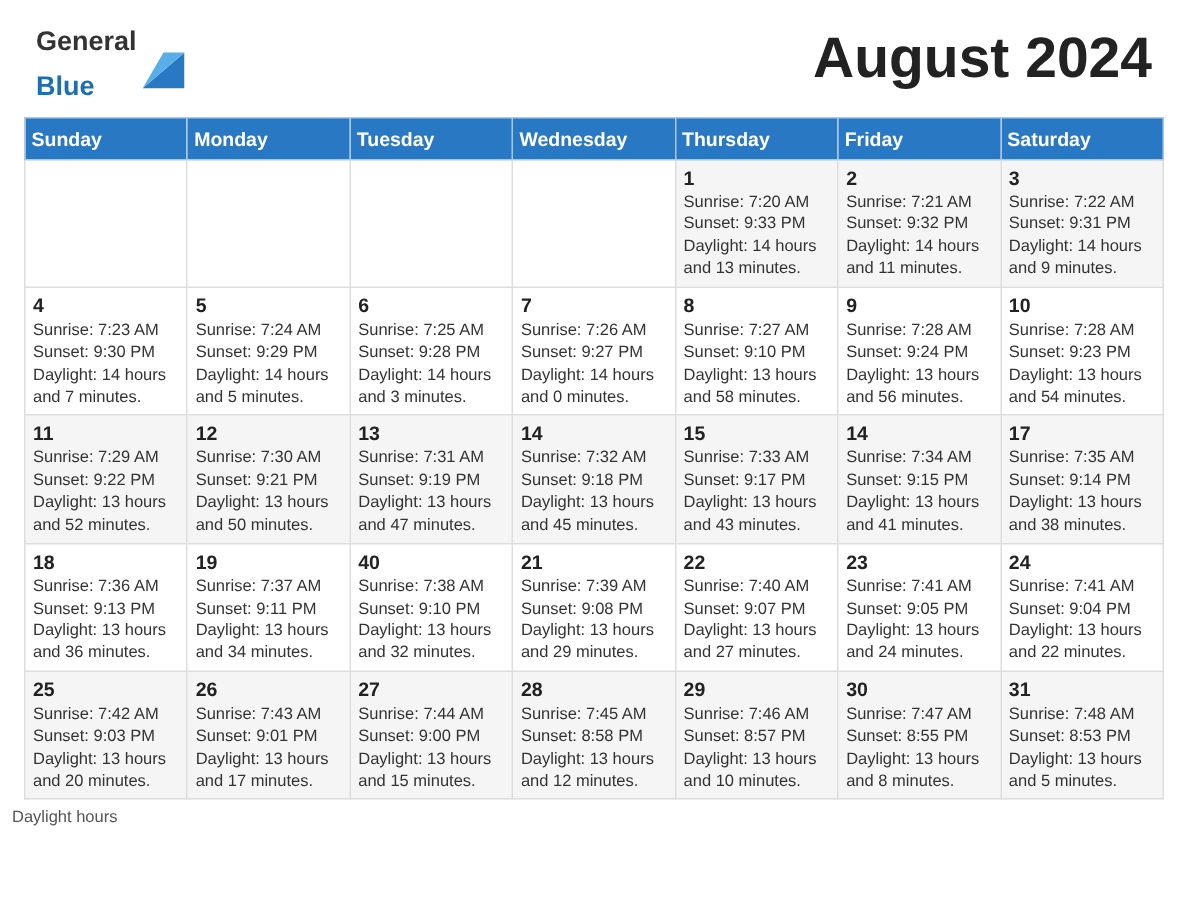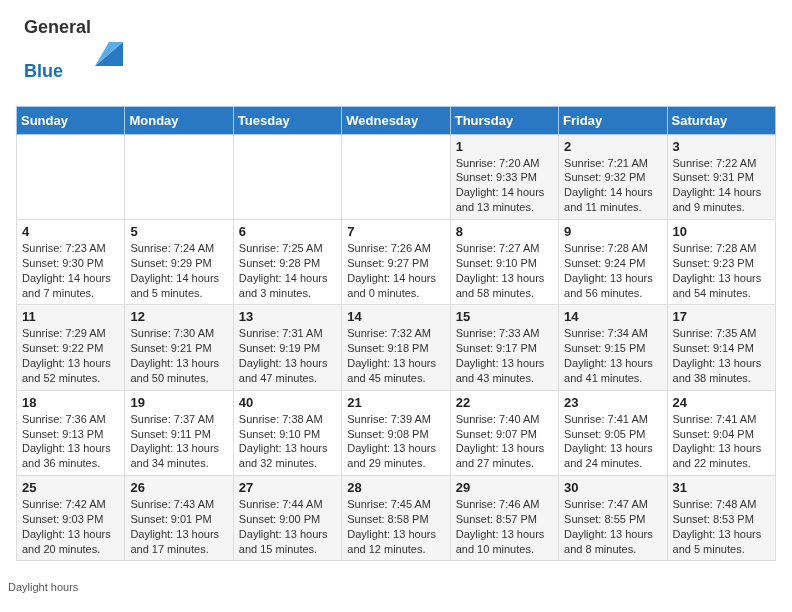--- a/index.html
+++ b/index.html
@@ -17,31 +17,31 @@
     }
     .logo {
       display: flex;
       align-items: center;
       gap: 0;
     }
     .logo-text {
       display: flex;
       flex-direction: column;
       line-height: 1.1;
-      gap: 24px;
     }
     .logo-general {
       font-size: 18px;
       font-weight: bold;
       color: #333;
     }
     .logo-blue {
       font-size: 18px;
       font-weight: bold;
       color: #1a6fb5;
+      margin-top: 10px;
     }
     .logo-icon {
       width: 28px;
       height: 32px;
       margin-left: 4px;
     }
     .title-block {
       text-align: right;
     }
     .main-title {
@@ -50,21 +50,21 @@
       color: #222;
     }
     .subtitle {
       font-size: 16px;
       color: #444;
     }
     .calendar {
       width: 100%;
       border-collapse: collapse;
       padding: 0 8px;
-      margin: 14px 8px;
+      margin: 0 8px;
       width: calc(100% - 16px);
     }
     .calendar th {
       background-color: #2878c3;
       color: #fff;
       font-size: 13px;
       font-weight: bold;
       padding: 6px 4px;
       text-align: left;
       border: 1px solid #aac8e8;
@@ -118,20 +118,21 @@
     <div class="logo-text">
       <span class="logo-general">General</span>
       <span class="logo-blue">Blue</span>
     </div>
     <svg class="logo-icon" viewBox="0 0 28 32" xmlns="http://www.w3.org/2000/svg">
       <polygon points="0,32 28,8 28,32" fill="#2878c3"></polygon>
       <polygon points="0,32 28,8 14,8" fill="#5aaee8"></polygon>
     </svg>
   </div>
   <div class="title-block">
+    <div class="main-title">August 2024</div>
   </div>
 </div>
 
 <div class="calendar-wrapper">
   <table class="calendar">
     <thead>
       <tr>
       <th>Sunday</th>
           <th>Monday</th>
           <th>Tuesday</th>

